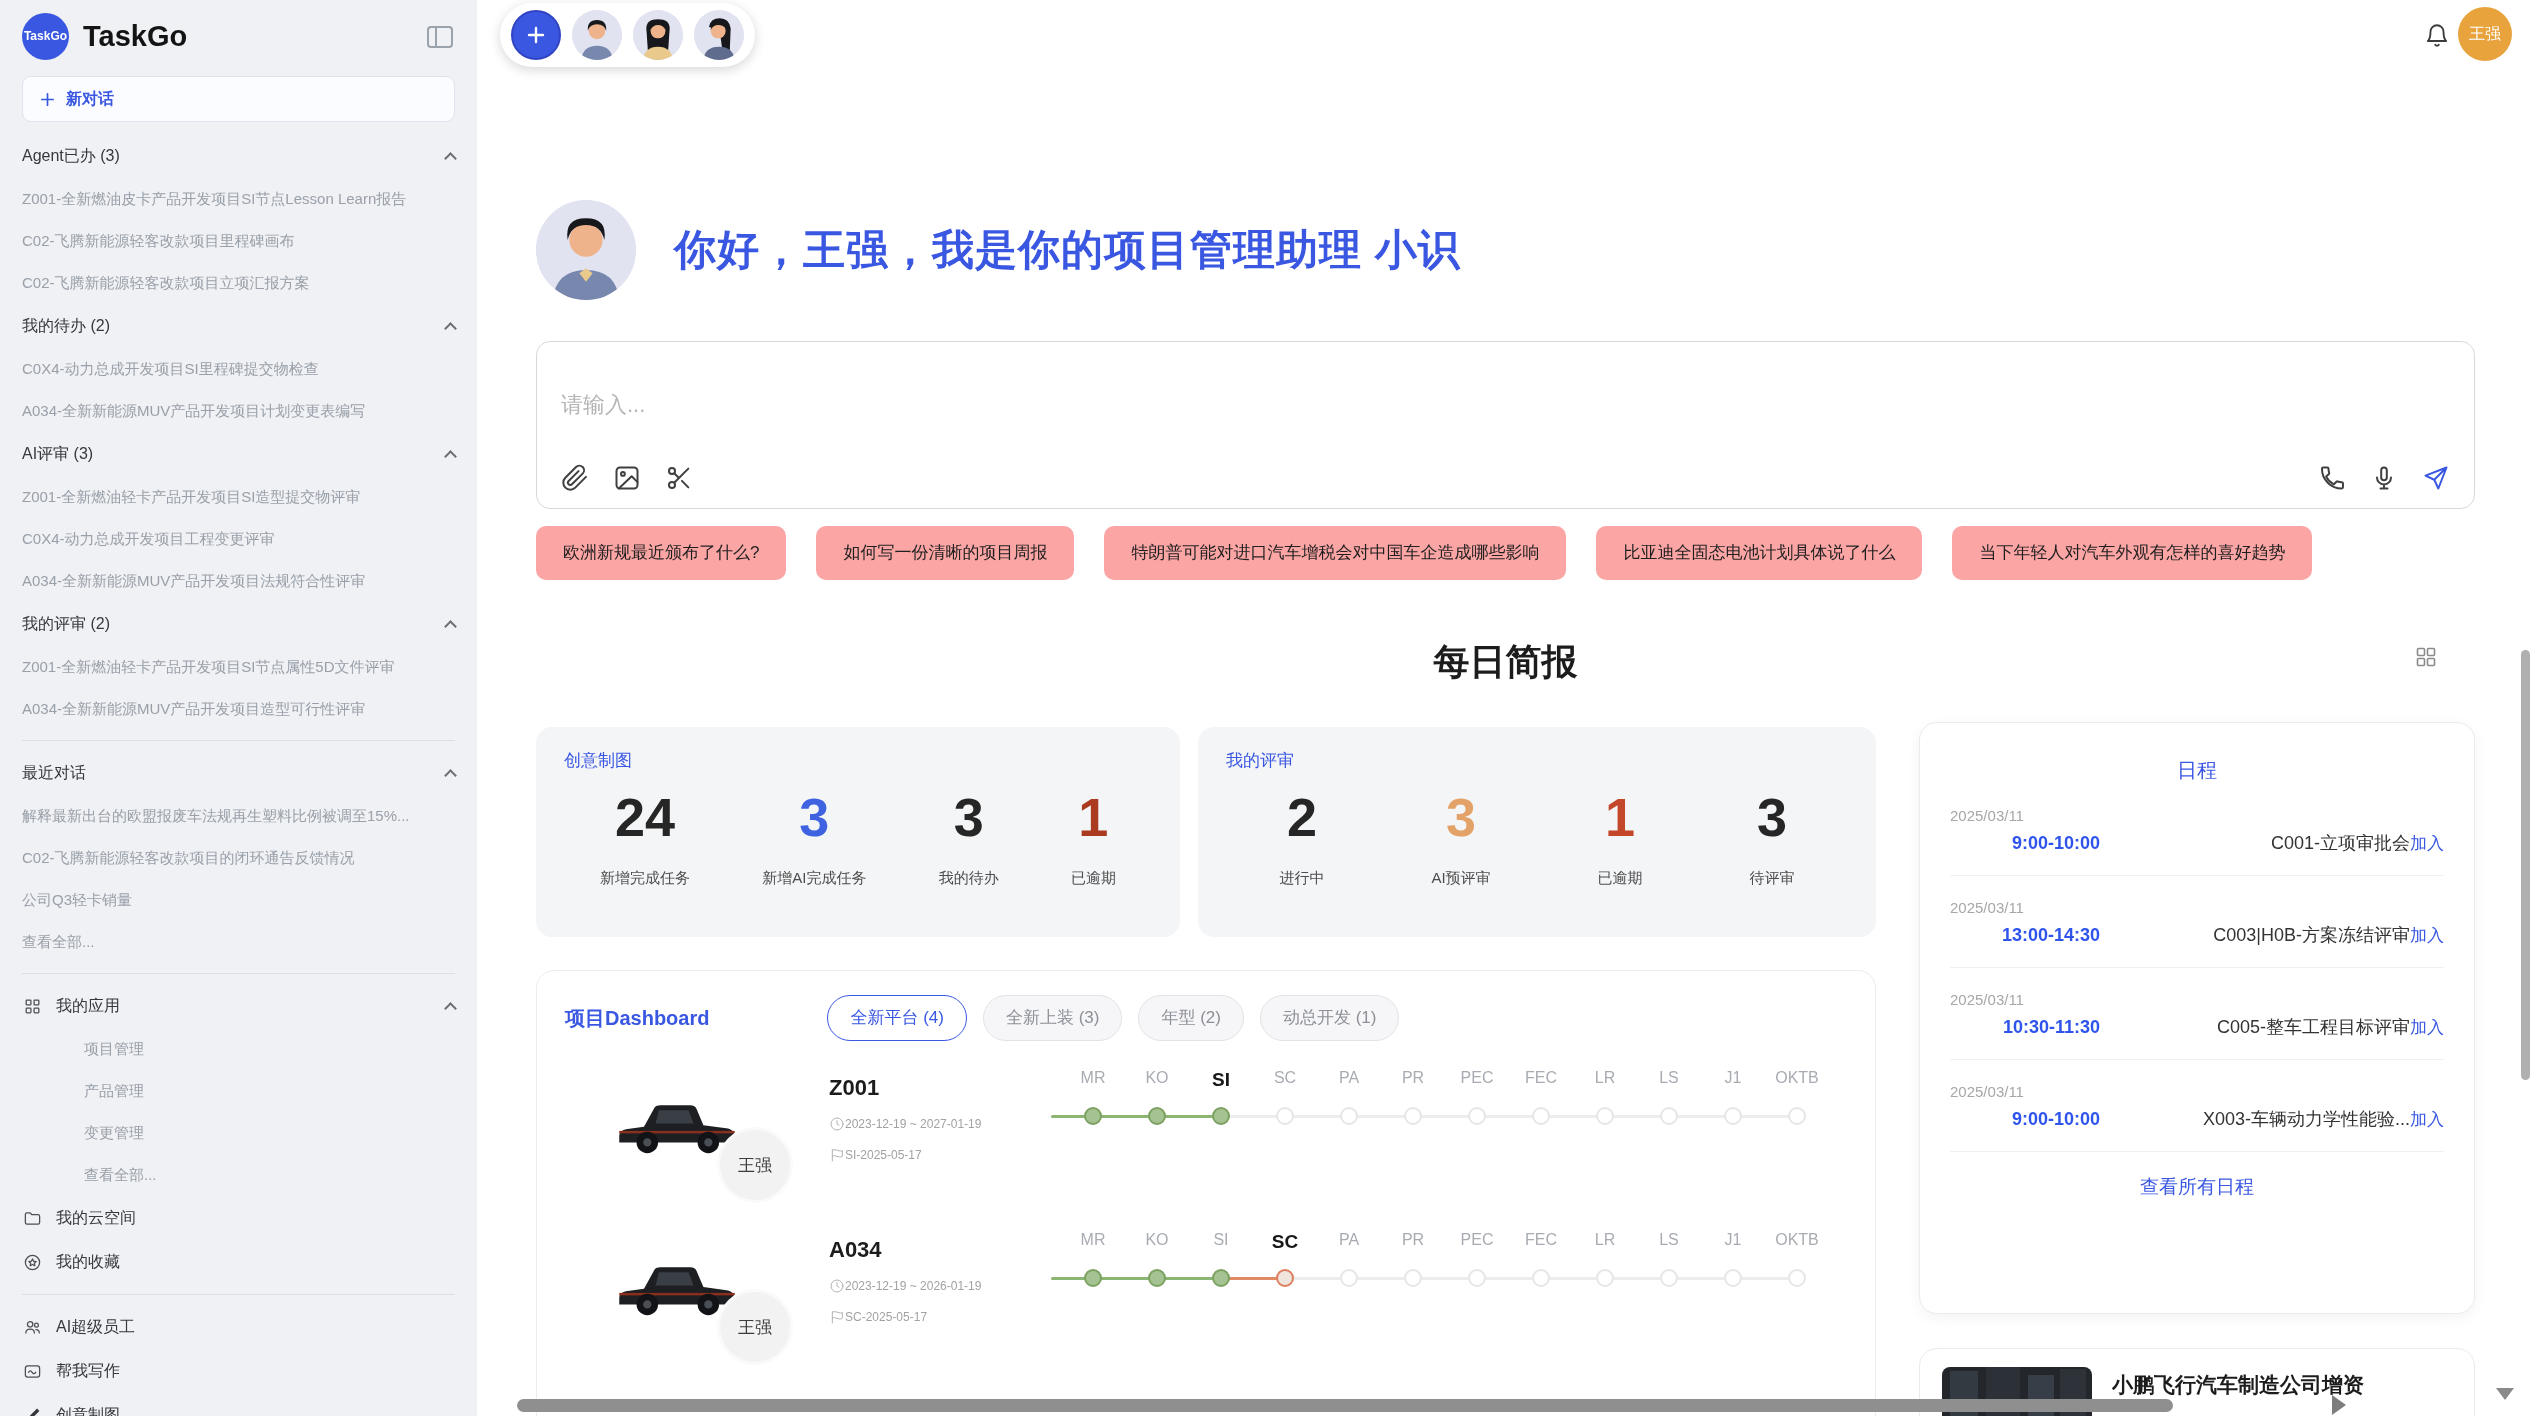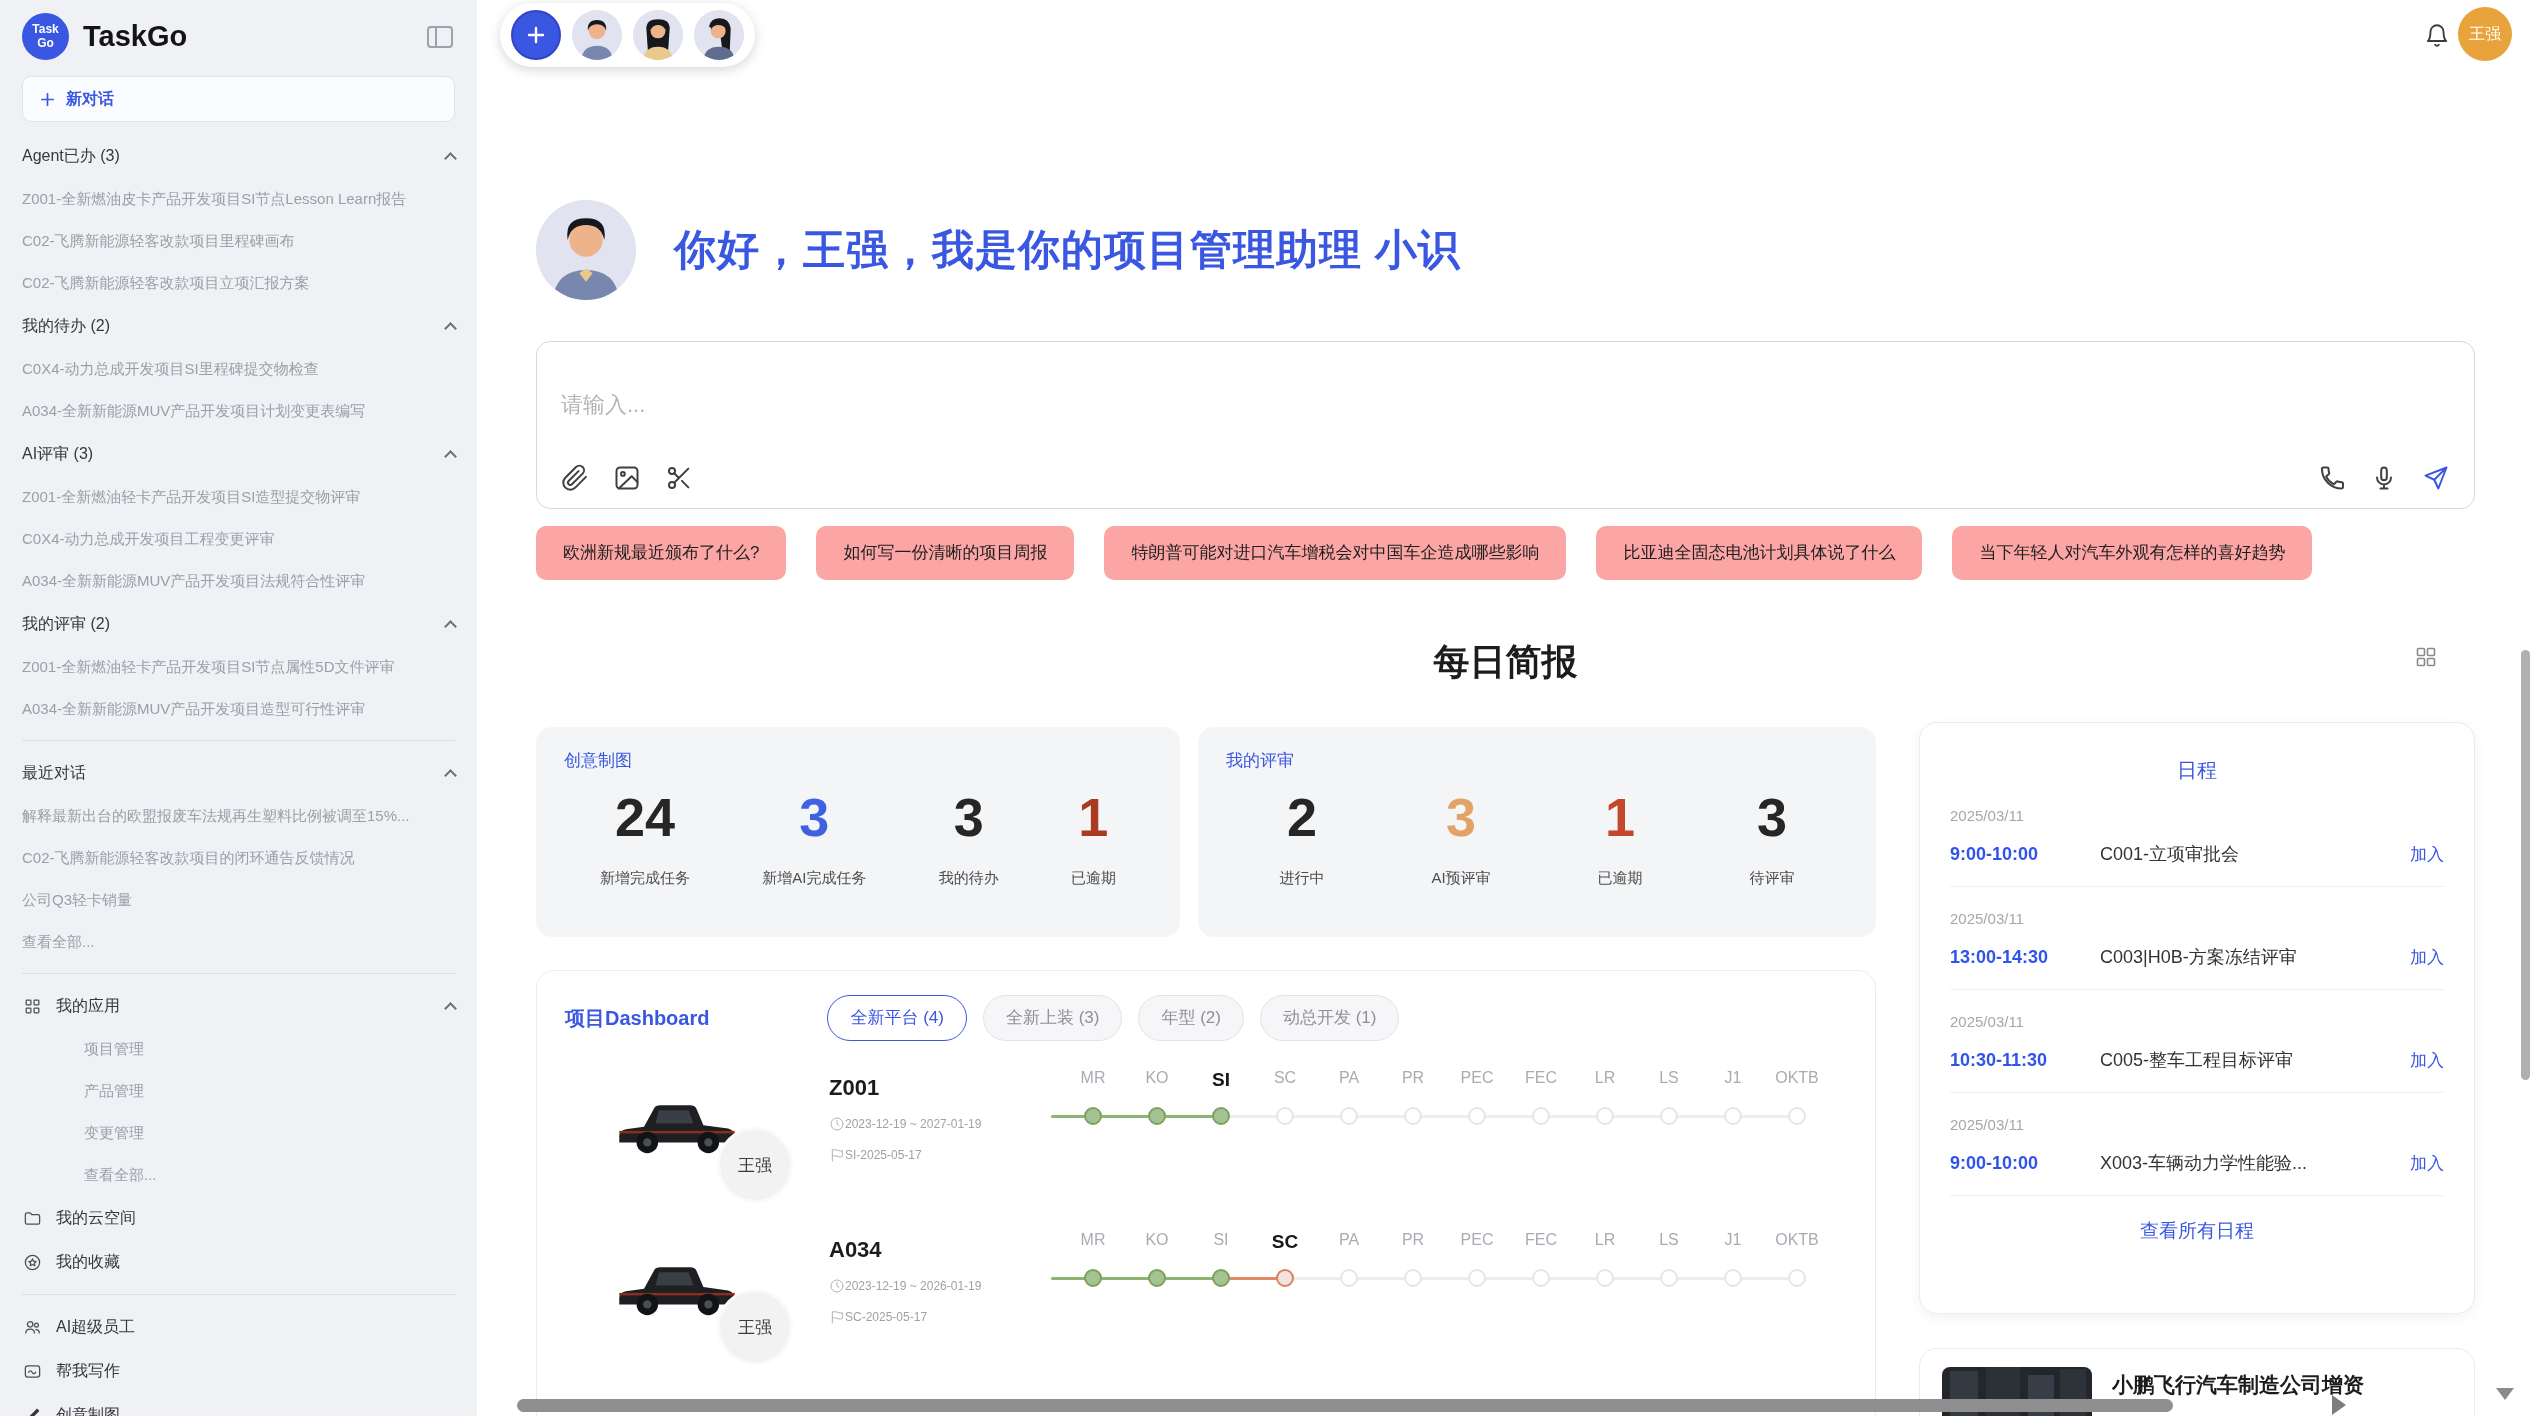--- a/index.html
+++ b/index.html
@@ -4,21 +4,21 @@
 <style>
   * { margin:0; padding:0; box-sizing:border-box; }
   html,body { width:2532px; height:1416px; overflow:hidden; background:#fff;
     font-family:"Liberation Sans", sans-serif; }
   .screen { position:relative; width:2532px; height:1416px; background:#fff; overflow:hidden; }
 
   
   .sidebar { position:absolute; left:0; top:0; bottom:0; width:477px; background:#eff1f4; overflow:hidden; }
   .sb-head { display:flex; align-items:center; gap:14px; padding:13px 24px 8px 22px; }
   .sb-logo { width:47px; height:47px; border-radius:50%; background:#3a57e2; color:#fff;
-    display:flex; flex-direction:column; align-items:center; justify-content:center;
+    display:flex; align-items:center; justify-content:center;
     font-size:12px; font-weight:700; line-height:1.1; flex:none; }
   .sb-title { font-size:29px; font-weight:700; color:#141414; flex:1; }
   .collapse-icon { width:26px; height:22px; border:2px solid #9aa2ab; border-radius:4px; position:relative; }
   .collapse-icon::before { content:""; position:absolute; left:6px; top:0; bottom:0; border-right:2px solid #9aa2ab; }
   .newchat { margin:8px 22px 12px; height:46px; border:1px solid #dfe3ee; background:#fbfcff;
     border-radius:9px; display:flex; align-items:center; gap:10px; padding:0 16px;
     color:#3a57e2; font-size:16px; font-weight:600; }
   .sb-group { padding:0 22px; }
   .sb-group-title { height:44px; display:flex; align-items:center; font-size:16px; color:#36383c; }
   .chev { margin-left:auto; width:9px; height:9px; border-right:2px solid #6b6e73; border-bottom:2px solid #6b6e73;
@@ -113,21 +113,21 @@
   .tl-nodes b { display:block; width:18px; height:18px; border-radius:50%; background:#fff; border:2px solid #e6e6e6; }
   .tl-nodes i.done b { background:#a5c293; border-color:#7ba25f; }
   .tl-nodes i.over b { background:#f0e4de; border-color:#dd7e5f; }
 
   
   .sched { position:absolute; left:1919px; top:722px; width:556px; height:592px; background:#fff;
     border:1px solid #ebebeb; border-radius:18px; box-shadow:0 4px 14px rgba(0,0,0,.05); padding:0 30px; }
   .sched-title { text-align:center; font-size:20px; color:#3a57e2; margin-top:34px; }
   .sched-ev { padding:23px 0 20px; border-bottom:1px solid #f0f0f0; }
   .ev-date { font-size:15px; color:#a7a7a7; }
-  .ev-row { display:flex; align-items:center; margin-top:18px; }
+  .ev-row { display:flex; align-items:center; margin-top:7px;text-align:right; }
   .ev-time { width:150px; font-size:18px; font-weight:700; color:#2f54eb; }
   .ev-name { flex:1; font-size:18px; color:#333; white-space:nowrap; overflow:hidden; }
   .ev-join { font-size:17px; color:#3a57e2; }
   .sched-all { text-align:center; font-size:19px; color:#3a57e2; margin-top:22px; }
 
   
   .news { position:absolute; left:1919px; top:1348px; width:556px; height:170px; background:#fff;
     border:1px solid #ebebeb; border-radius:18px; padding:18px 22px; display:flex; gap:20px; }
   .news-img { width:150px; height:90px; border-radius:8px; overflow:hidden; flex:none; }
   .news-title { font-size:21px; font-weight:700; color:#1c1c1c; margin-top:4px; }

